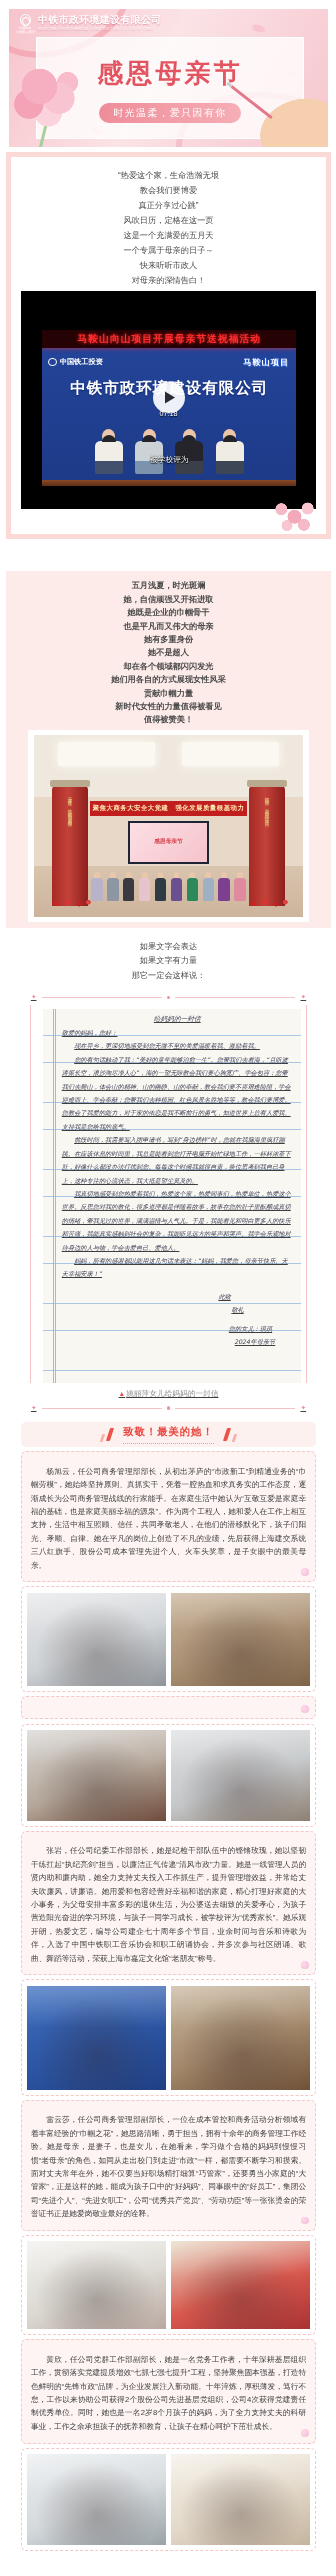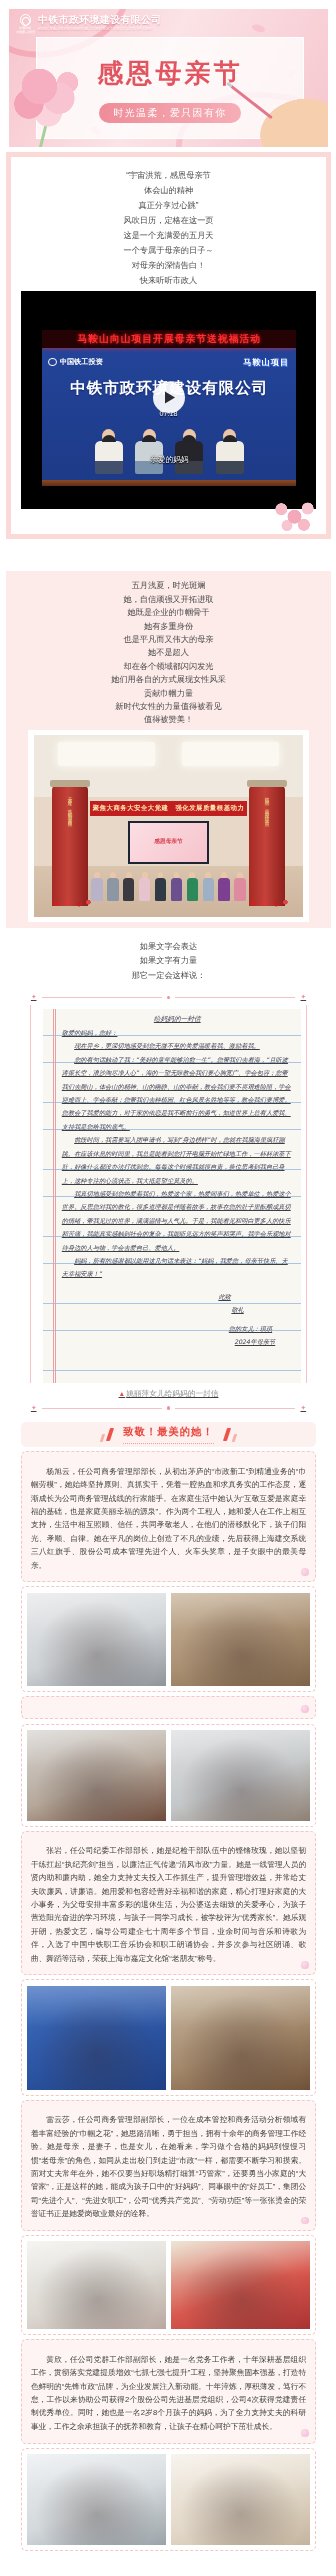--- a/index.html
+++ b/index.html
@@ -46,21 +46,21 @@
   .hand { position:absolute; right:-7.2px; bottom:-12.4px; width:88px; height:67px;
     background:radial-gradient(ellipse at 60% 60%, #f5cfae 0 55%, transparent 56%); transform:rotate(-14deg); z-index:2; }
   .pencil { position:absolute; right:50px; bottom:45px; width:57px; height:3.1px; border-radius:1.5px;
     background:linear-gradient(90deg,#caccce 0 10%, #e2788a 10%); transform:rotate(38deg); z-index:3; }
 
   
   .sec1 { margin:4.6px 6.2px 0; background:#fbd9d7; padding:5.2px; }
   .sec1-inner { background:#fff; padding:11.3px 5.2px 25px; position:relative; }
   .poem { text-align:center; color:#4a4a4a; font-size:8.2px; }
   .poem .line { line-height:15px; }
-  .sec2 .poem .line { line-height:13.4px; }
+  .sec2 .poem .line { line-height:13.4px;font-weight:bold; }
 
   
   .video { margin:2.6px 4.1px 0; height:218px; background:#000; position:relative; }
   .vframe { position:absolute; left:21.6px; right:20px; top:39px; bottom:23px; overflow:hidden;
     background:linear-gradient(180deg,#24459b,#1d3a87); display:flex; flex-direction:column; }
   .led { height:18.5px; background:#250305; display:flex; align-items:center; justify-content:center;
     box-shadow:0 1.5px 4.1px rgba(255,40,40,.45); }
   .led span { color:#ff2f2f; font-size:9.8px; font-weight:bold; letter-spacing:1px; text-shadow:0 0 3.6px #ff1e1e; }
   .wall { position:relative; flex:1; }
   .wall-big { position:absolute; top:30px; width:100%; text-align:center; font-size:15.5px; font-weight:bold;
@@ -198,28 +198,28 @@
   </div>
   <div class="stem"></div>
   <div class="carnation"></div>
   <div class="pencil"></div>
   <div class="hand"></div>
 </div>
 
 <div class="sec1">
   <div class="sec1-inner">
     <div class="poem">
-        <div class="line">“宇宙洪荒，感恩母亲节</div>
-        <div class="line">体会山的精神</div>
+        <div class="line">“热爱这个家，生命浩瀚无垠</div>
+        <div class="line">教会我们要博爱</div>
         <div class="line">真正分享过心跳”</div>
         <div class="line">风吹日历，定格在这一页</div>
         <div class="line">这是一个充满爱的五月天</div>
         <div class="line">一个专属于母亲的日子～</div>
+        <div class="line">快来听听市政人</div>
         <div class="line">对母亲的深情告白！</div>
-        <div class="line">快来听听市政人</div>
       </div>
     <div class="video">
       <div class="vframe">
         <div class="led">
             <span>马鞍山向山项目开展母亲节送祝福活动</span>
           </div>
         <div class="wall">
           <div class="wall-logo">
             <div class="wl-circle"></div>
             <div class="wl-text">中国铁工投资</div>
@@ -241,38 +241,38 @@
                 <div class="hair"></div>
                 <div class="head"></div>
                 <div class="torso" style="background: linear-gradient(rgb(36, 36, 42) 0px, rgb(36, 36, 42) 62%, rgb(58, 63, 74) 62%);"></div>
               </div>
               <div class="person">
                 <div class="hair"></div>
                 <div class="head"></div>
                 <div class="torso" style="background: linear-gradient(rgb(239, 236, 228) 0px, rgb(239, 236, 228) 62%, rgb(60, 70, 84) 62%);"></div>
               </div>
             </div>
-          <div class="vsub">亲爱的妈妈</div>
+          <div class="vsub">被学校评为</div>
         </div>
         <div class="vtable"></div>
       </div>
       <div class="play"></div>
       <div class="duration">07:18</div>
     </div>
     <div class="blossoms"></div>
   </div>
 </div>
 
 <div class="sec2">
   <div class="poem">
       <div class="line">五月浅夏，时光斑斓</div>
       <div class="line">她，自信顽强又开拓进取</div>
       <div class="line">她既是企业的巾帼骨干</div>
+      <div class="line">也是平凡而又伟大的母亲</div>
       <div class="line">她有多重身份</div>
-      <div class="line">也是平凡而又伟大的母亲</div>
       <div class="line">她不是超人</div>
       <div class="line">却在各个领域都闪闪发光</div>
       <div class="line">她们用各自的方式展现女性风采</div>
       <div class="line">贡献巾帼力量</div>
       <div class="line">新时代女性的力量值得被看见</div>
       <div class="line">值得被赞美！</div>
     </div>
   <div class="photo-frame">
     <div class="lobby">
       <div class="light-panel lp1"></div>

